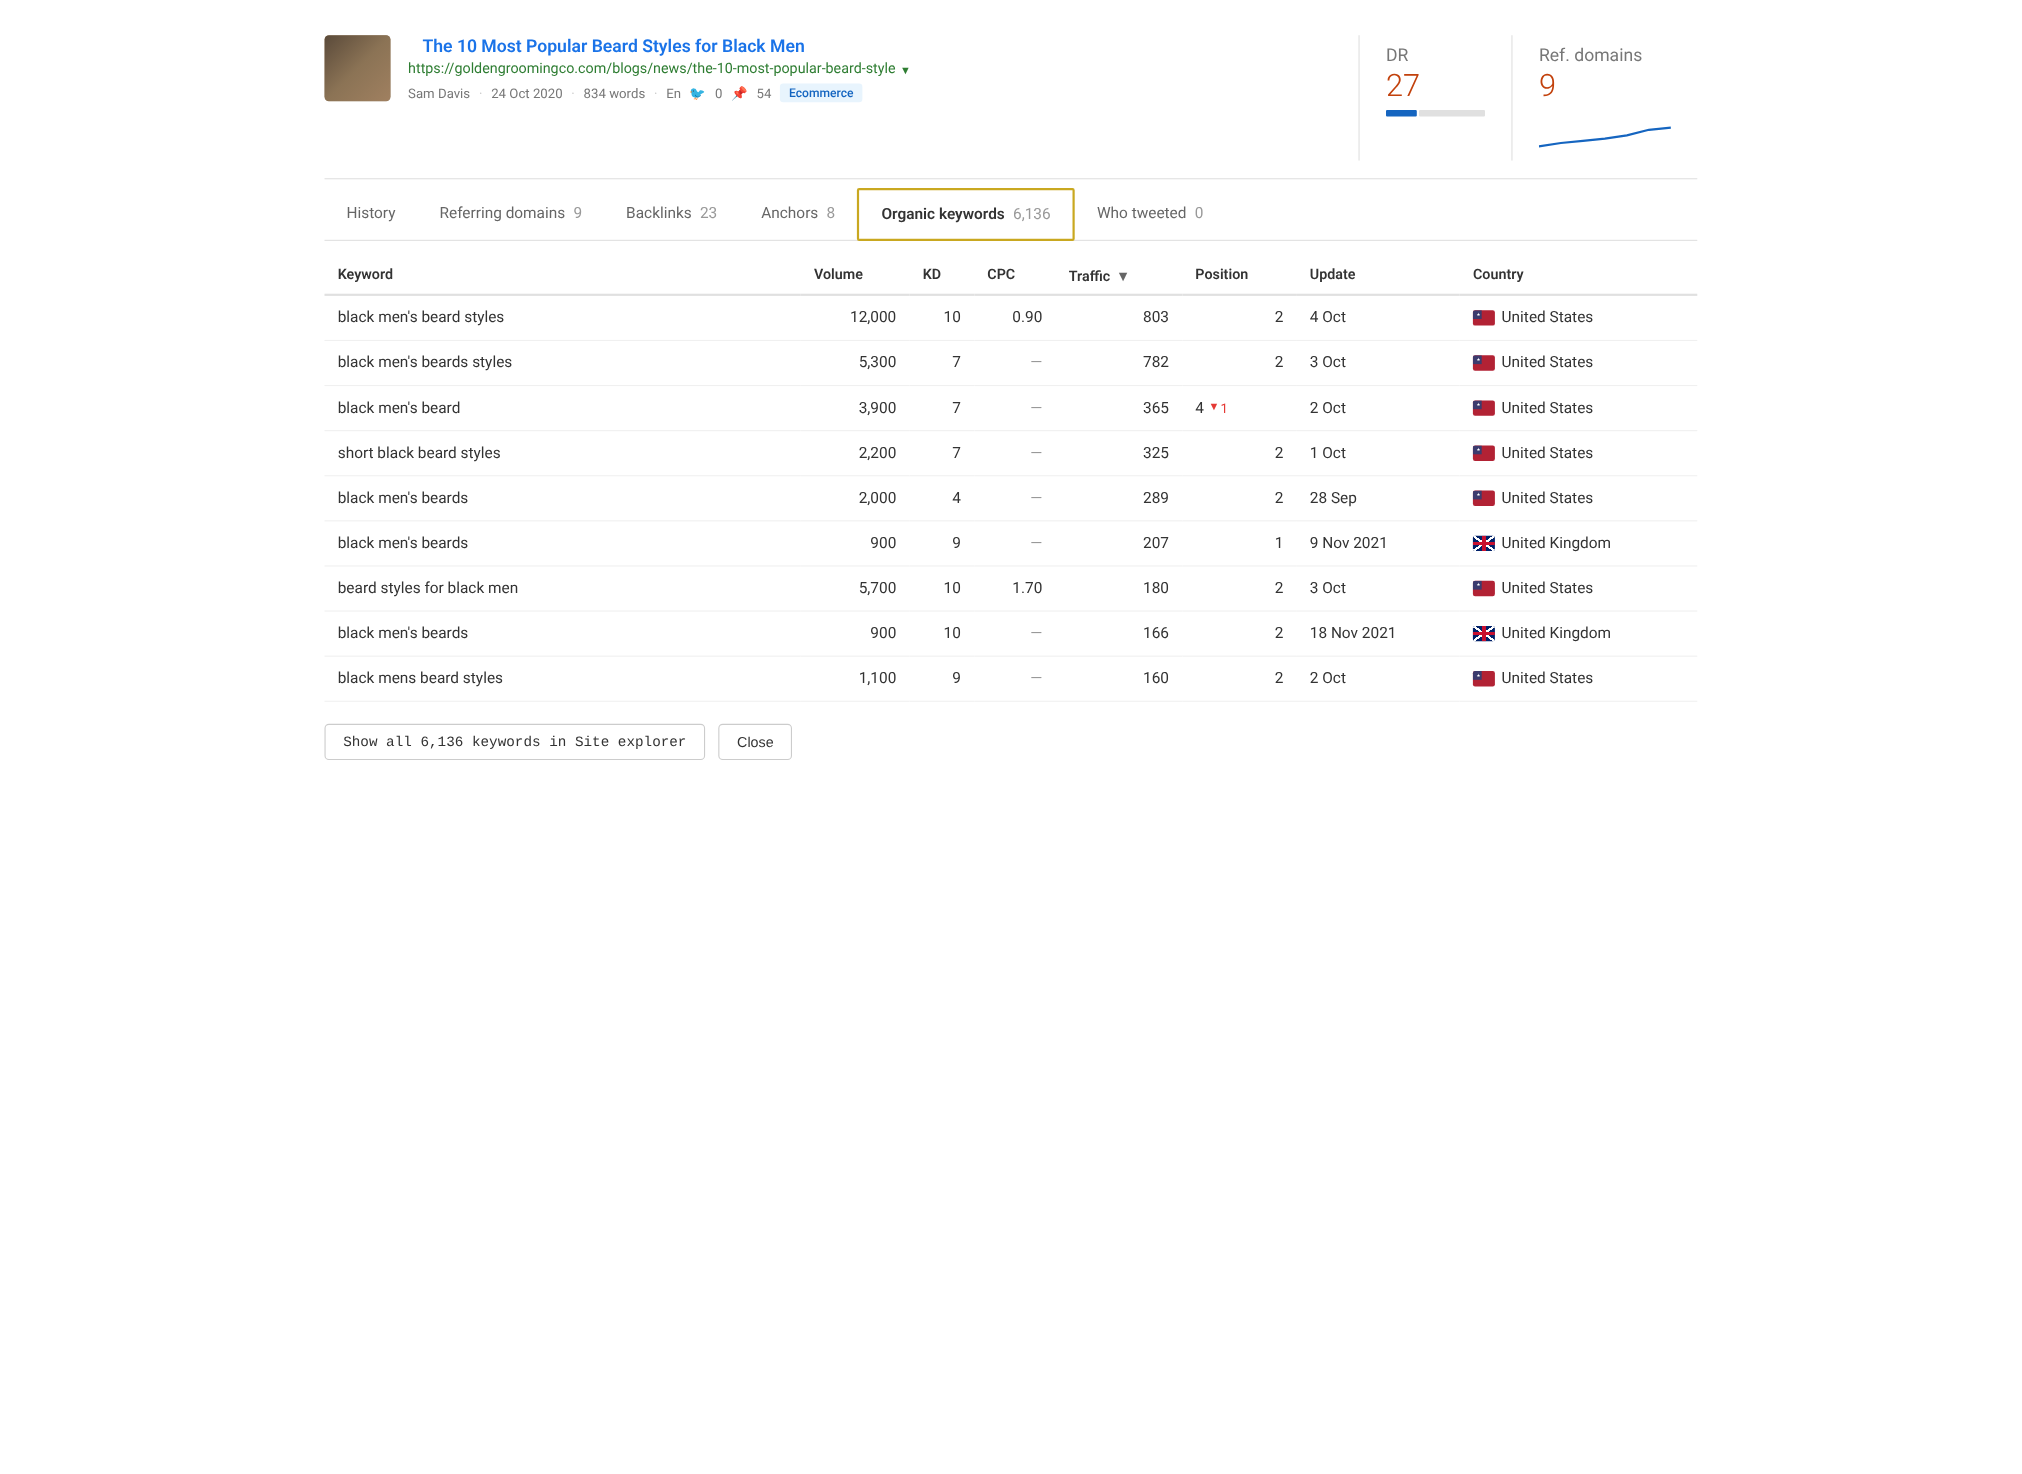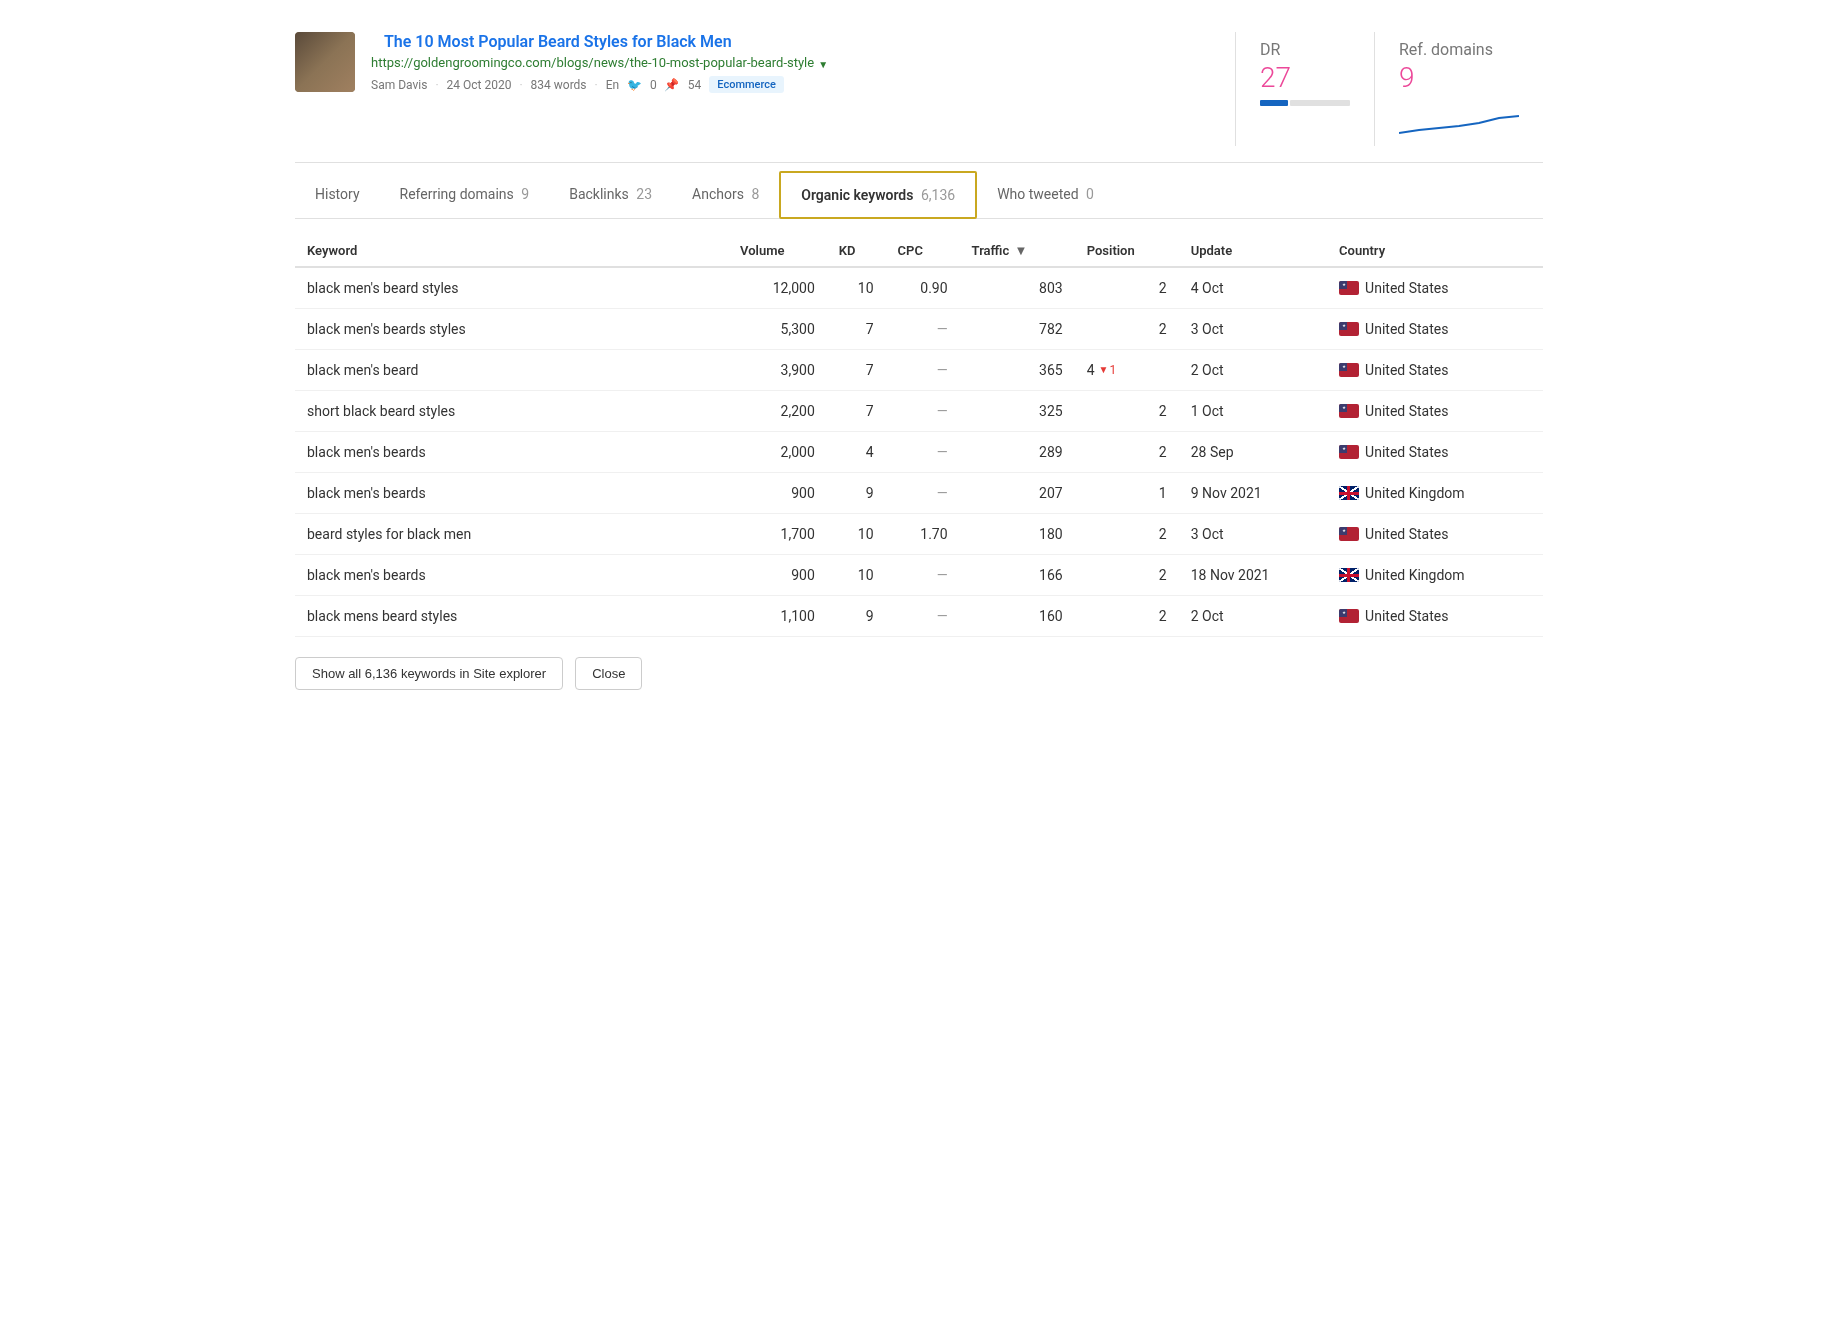--- a/index.html
+++ b/index.html
@@ -117,21 +117,21 @@
 
     .metric-label {
       font-size: 16px;
       color: #777;
       margin-bottom: 4px;
     }
 
     .metric-value {
       font-size: 28px;
       font-weight: 300;
-      color: #ec4899;
+      color: #c2410c;
       line-height: 1.1;
     }
 
     .metric-bar {
       display: flex;
       gap: 2px;
       margin-top: 6px;
       align-items: center;
     }
 
@@ -317,20 +317,21 @@
     }
 
     .btn-show-all {
       padding: 8px 16px;
       border: 1px solid #ccc;
       background: #fff;
       border-radius: 4px;
       cursor: pointer;
       font-size: 13px;
       color: #333;
+      font-family: Liberation Mono, monospace;
     }
 
     .btn-close {
       padding: 8px 16px;
       border: 1px solid #ccc;
       background: #fff;
       border-radius: 4px;
       cursor: pointer;
       font-size: 13px;
       color: #333;
@@ -525,21 +526,21 @@
           <td>9 Nov 2021</td>
           <td>
             <div class="country-cell">
       <span class="flag-icon flag-uk"></span>
       <span>United Kingdom</span>
     </div>
           </td>
         </tr>
         <tr>
           <td class="keyword-col">beard styles for black men</td>
-          <td class="num-col">1,700</td>
+          <td class="num-col">5,700</td>
           <td class="num-col">10</td>
           <td class="num-col">1.70</td>
           <td class="num-col">180</td>
           <td class="num-col">2</td>
           <td>3 Oct</td>
           <td>
             <div class="country-cell">
       <span class="flag-icon flag-us"></span>
       <span>United States</span>
     </div>

